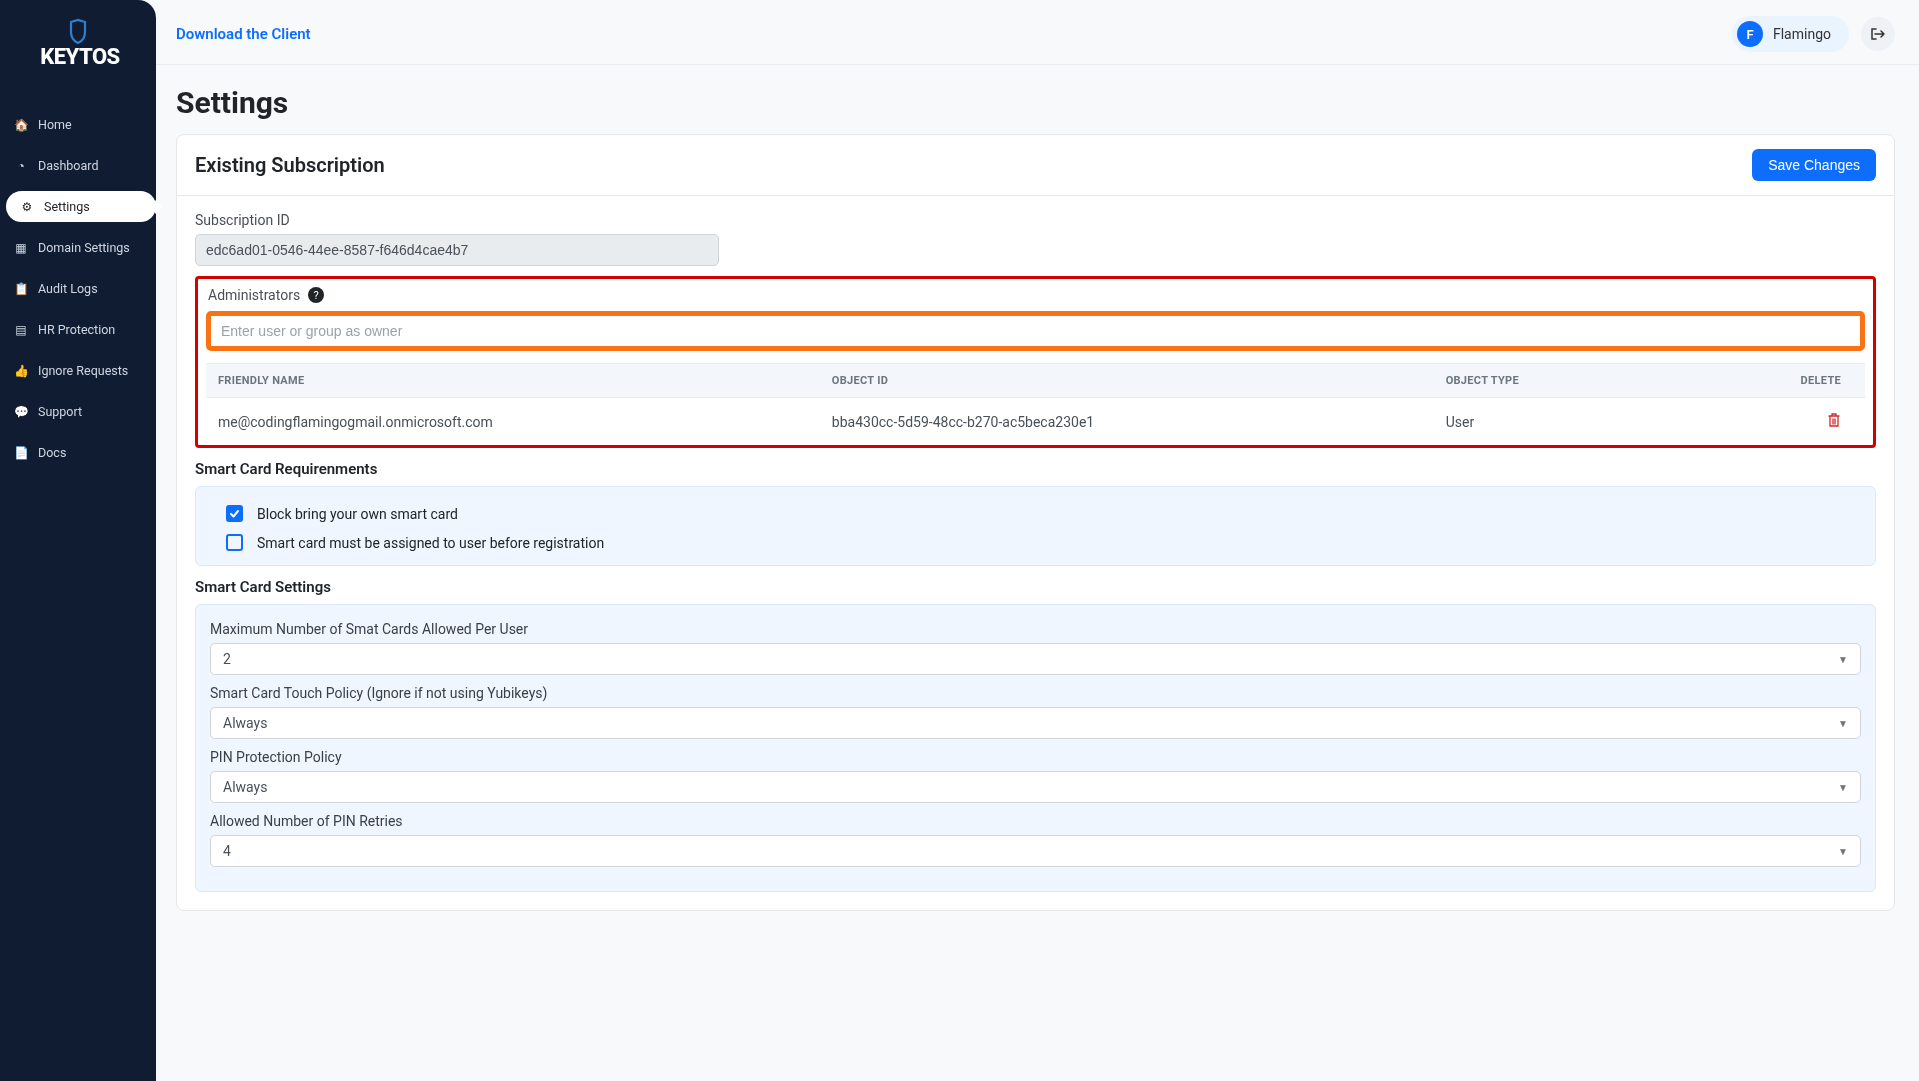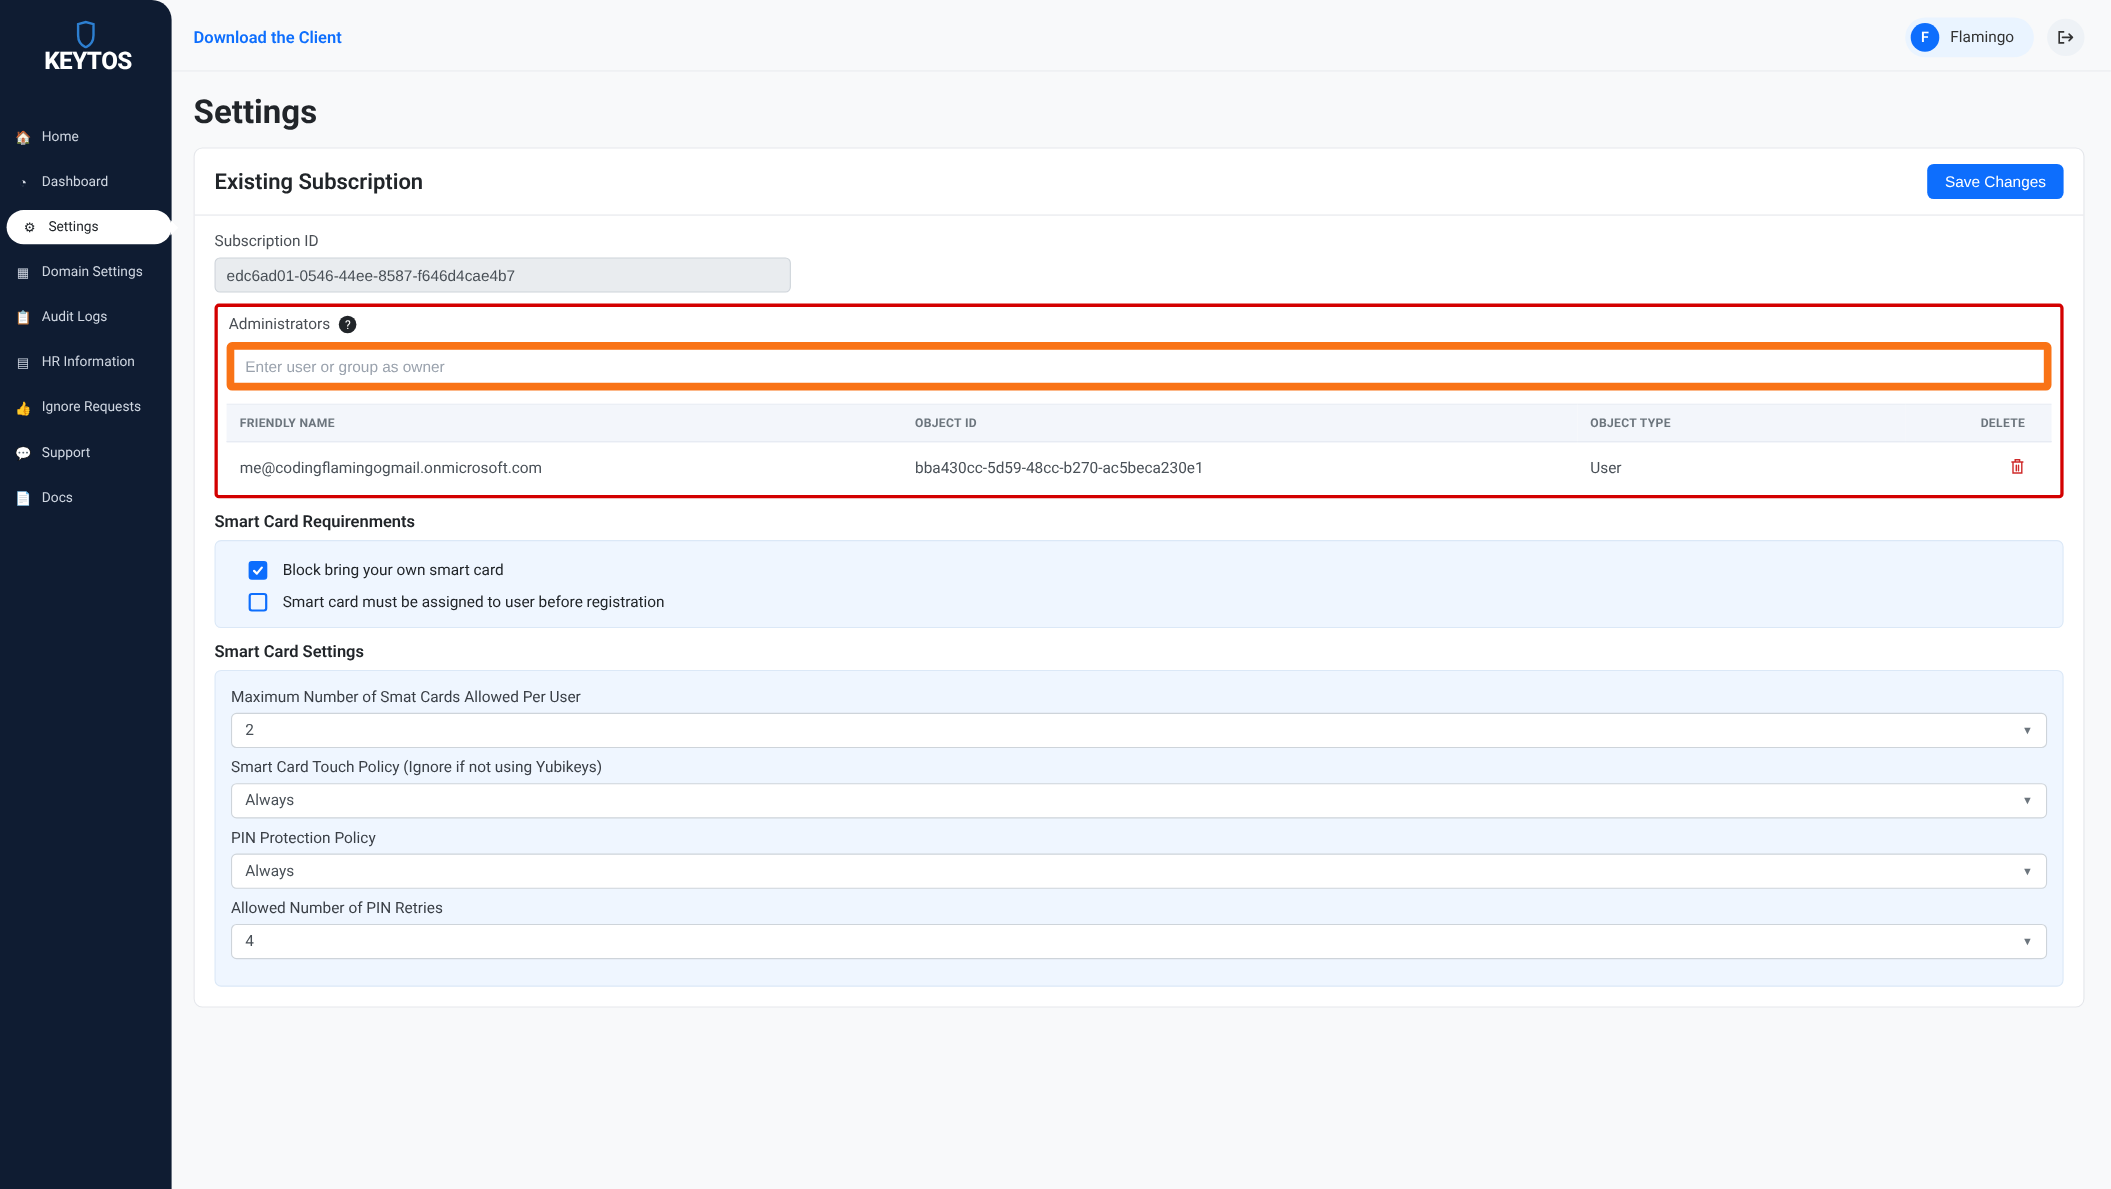--- a/index.html
+++ b/index.html
@@ -200,21 +200,21 @@
     width: 16px; height: 16px;
     border-radius: 50%;
     background: #212529;
     color: #fff;
     font-size: 11px;
     display: inline-flex;
     align-items: center; justify-content: center;
   }
   .admin-input {
     width: 100%;
-    border: 7px solid #f97316;
+    border: 5px solid #f97316;
     border-radius: 5px;
     padding: 7px 10px;
     font-size: 14px;
     color: #495057;
     margin-bottom: 12px;
   }
   .admin-input::placeholder { color: #9aa2ad; }
   .admin-table {
     width: 100%;
     border-collapse: collapse;
@@ -334,21 +334,21 @@
     <div class="nav-item">
       <span class="icon">▦</span>
       <span>Domain Settings</span>
     </div>
     <div class="nav-item">
       <span class="icon">📋</span>
       <span>Audit Logs</span>
     </div>
     <div class="nav-item">
       <span class="icon">▤</span>
-      <span>HR Information</span>
+      <span>HR Protection</span>
     </div>
     <div class="nav-item">
       <span class="icon">👍</span>
       <span>Ignore Requests</span>
     </div>
     <div class="nav-item">
       <span class="icon">💬</span>
       <span>Support</span>
     </div>
     <div class="nav-item">

